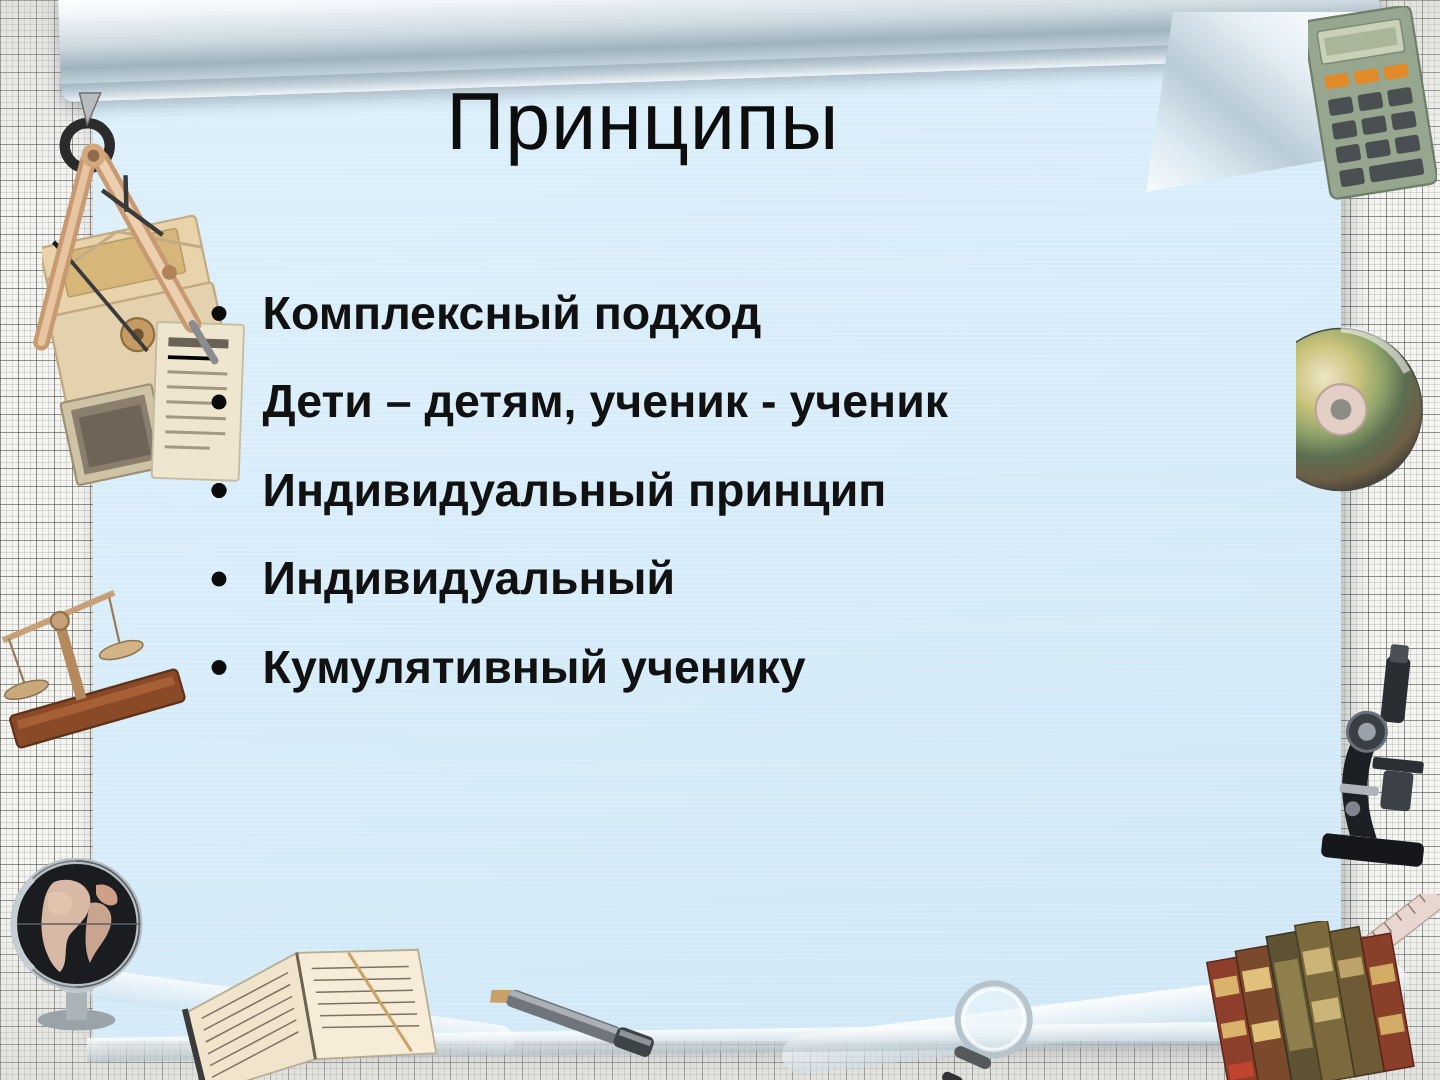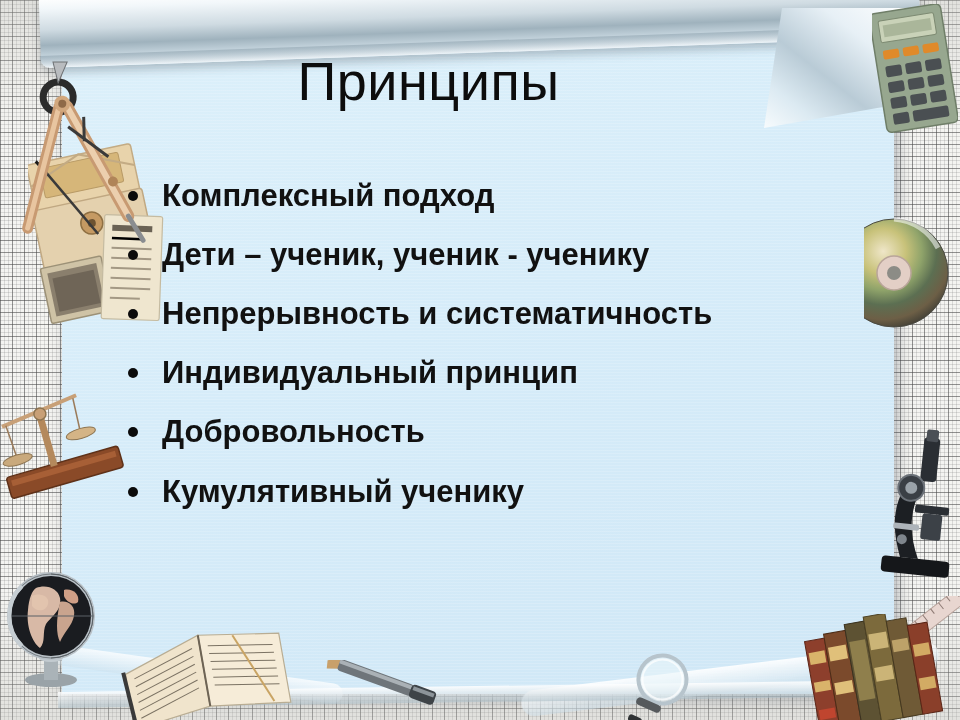--- a/index.html
+++ b/index.html
@@ -141,21 +141,21 @@
     line-height: 1.1;
     z-index: 40;
   }
   .bullets {
     position: absolute;
     left: 122px;
     top: 172px;
     width: 760px;
     z-index: 40;
     list-style: none;
-    margin: 0;
+    margin: 13px;
     padding: 0;
   }
   .bullets li {
     position: relative;
     padding-left: 40px;
     margin: 0 0 12px 0;
     font-size: 31px;
     font-weight: 600;
     color: #111111;
     line-height: 1.52;
@@ -458,33 +458,32 @@
 
   <div class="title">Принципы</div>
 
   <ul class="bullets">
     <li>
       <span class="dot"></span>
       <span>Комплексный подход</span>
     </li>
     <li>
       <span class="dot"></span>
-      <span>Дети – ученик, ученик - ученику</span>
-    </li>
-    <li>
-      <span class="dot"></span>
-      <span>Непрерывность и систематичность</span>
+      <span>Дети – детям, ученик - ученик</span>
+    </li>
+    <li>
+      <span class="dot"></span>
     </li>
     <li>
       <span class="dot"></span>
       <span>Индивидуальный принцип</span>
     </li>
     <li>
       <span class="dot"></span>
-      <span>Добровольность</span>
+      <span>Индивидуальный</span>
     </li>
     <li>
       <span class="dot"></span>
       <span>Кумулятивный ученику</span>
     </li>
   </ul>
 
 </div>
 
 </body></html>

